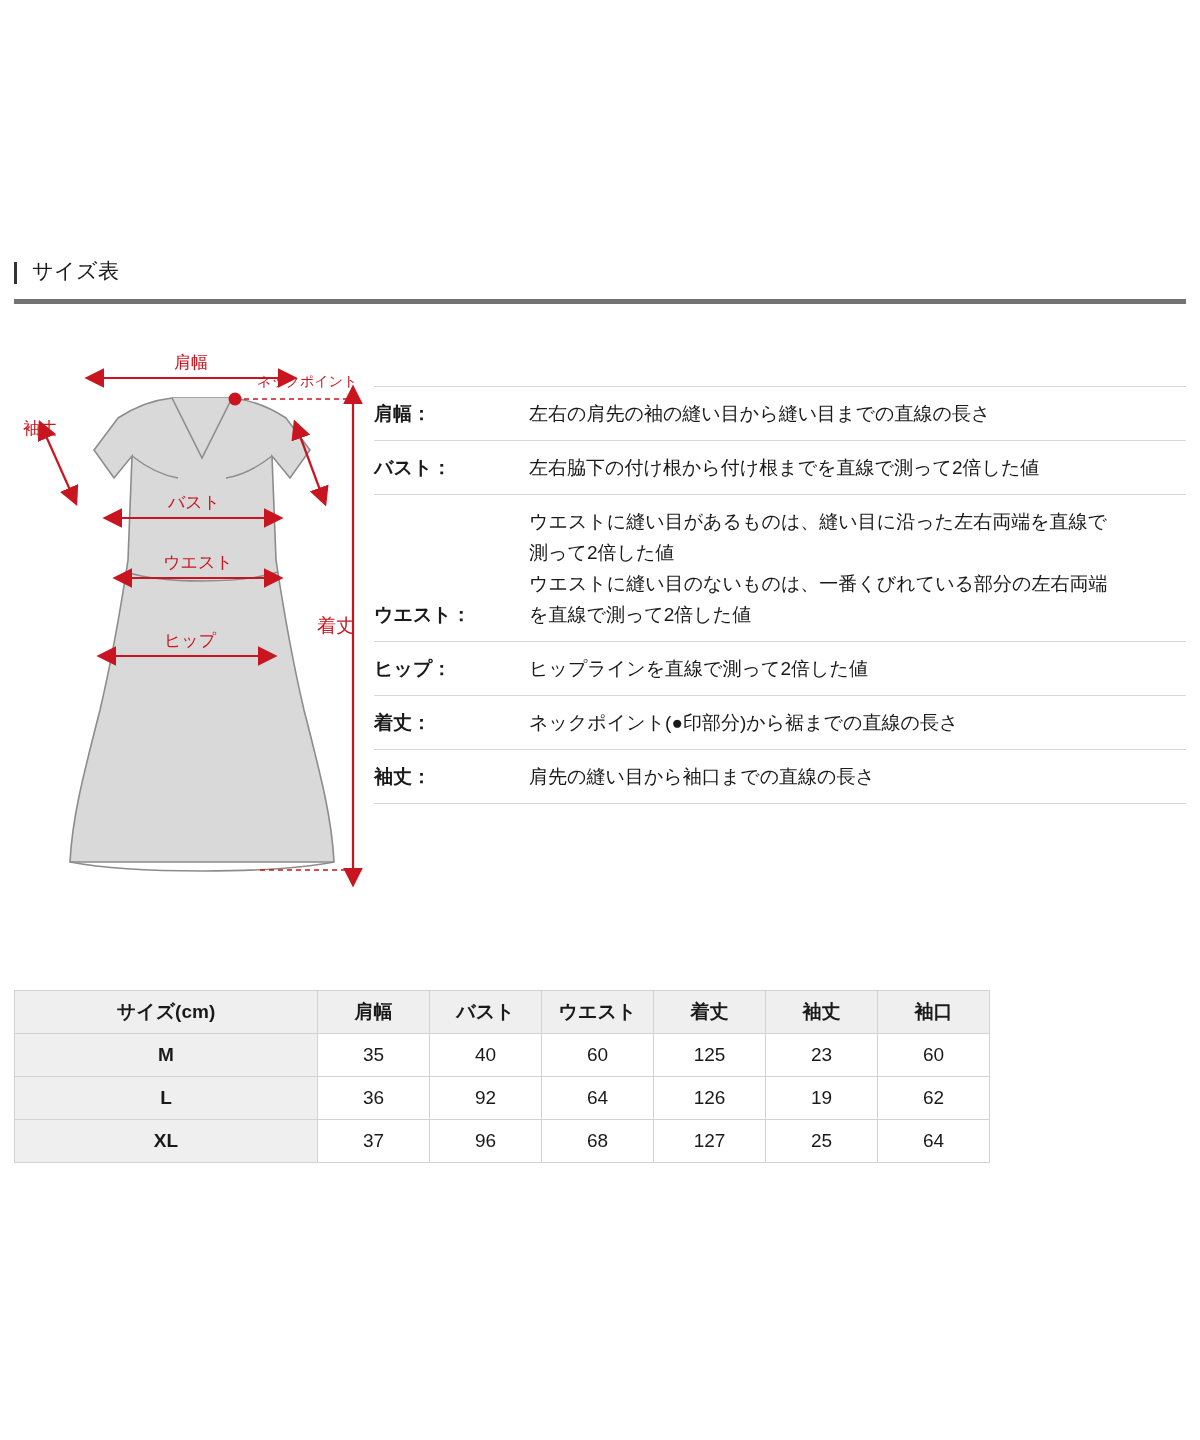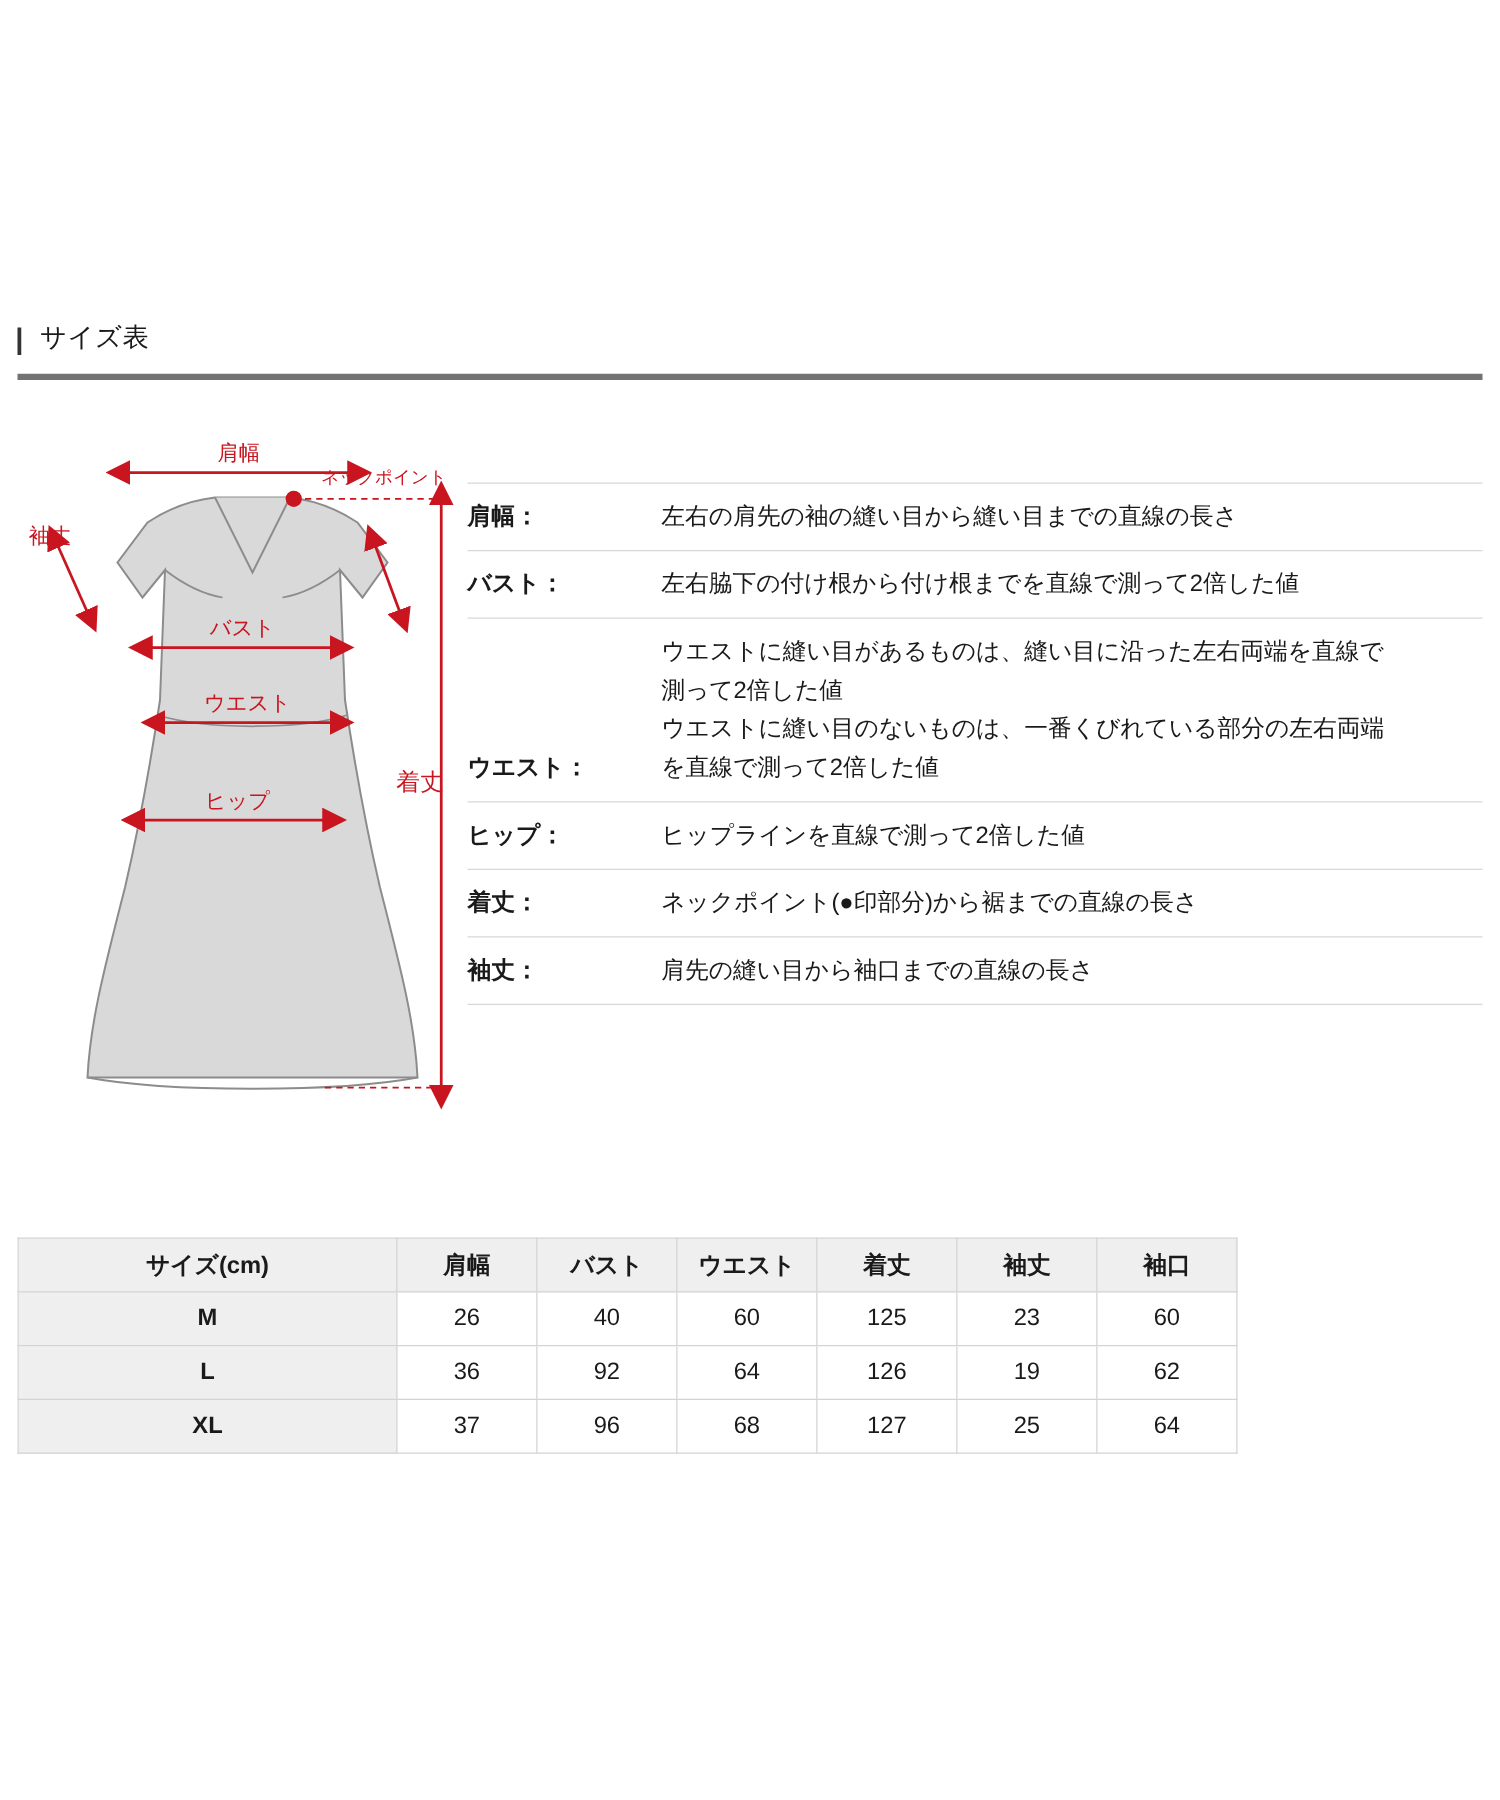--- a/index.html
+++ b/index.html
@@ -240,21 +240,21 @@
       <th>バスト</th>
       <th>ウエスト</th>
       <th>着丈</th>
       <th>袖丈</th>
       <th>袖口</th>
     </tr>
   </thead>
   <tbody>
     <tr>
       <th>M</th>
-      <td>26</td>
+      <td>35</td>
       <td>40</td>
       <td>60</td>
       <td>125</td>
       <td>23</td>
       <td>60</td>
     </tr>
     <tr>
       <th>L</th>
       <td>36</td>
       <td>92</td>

